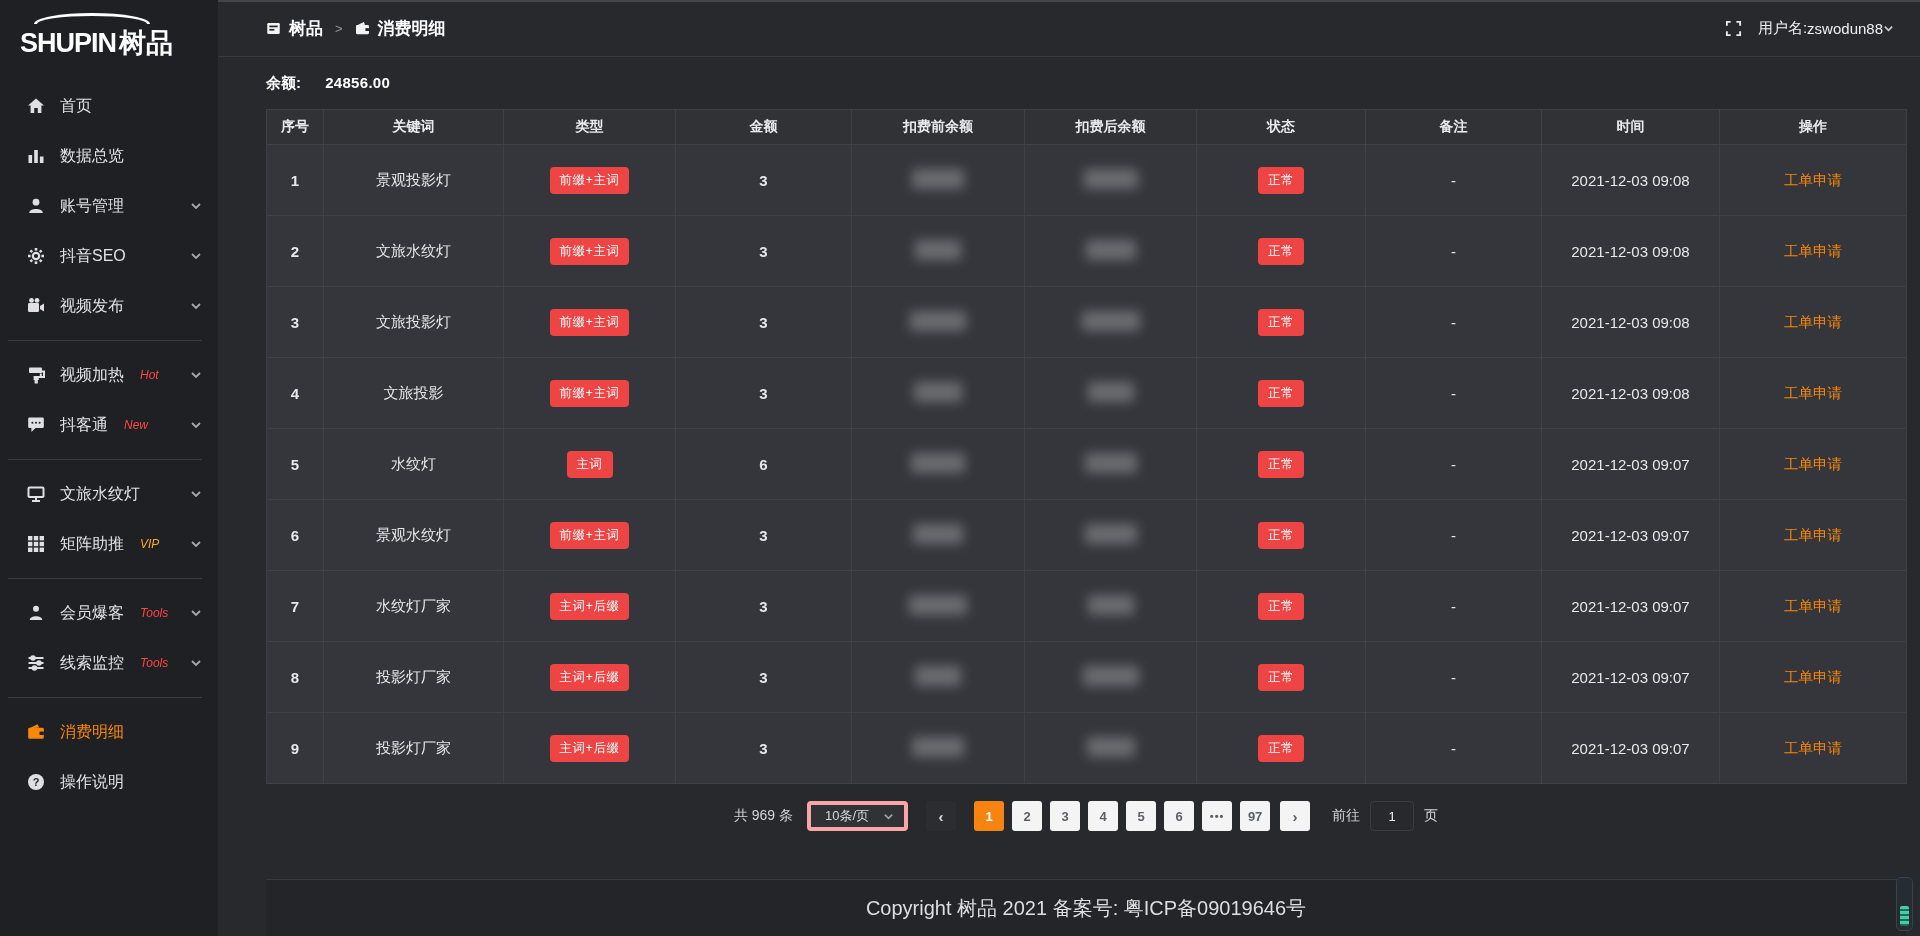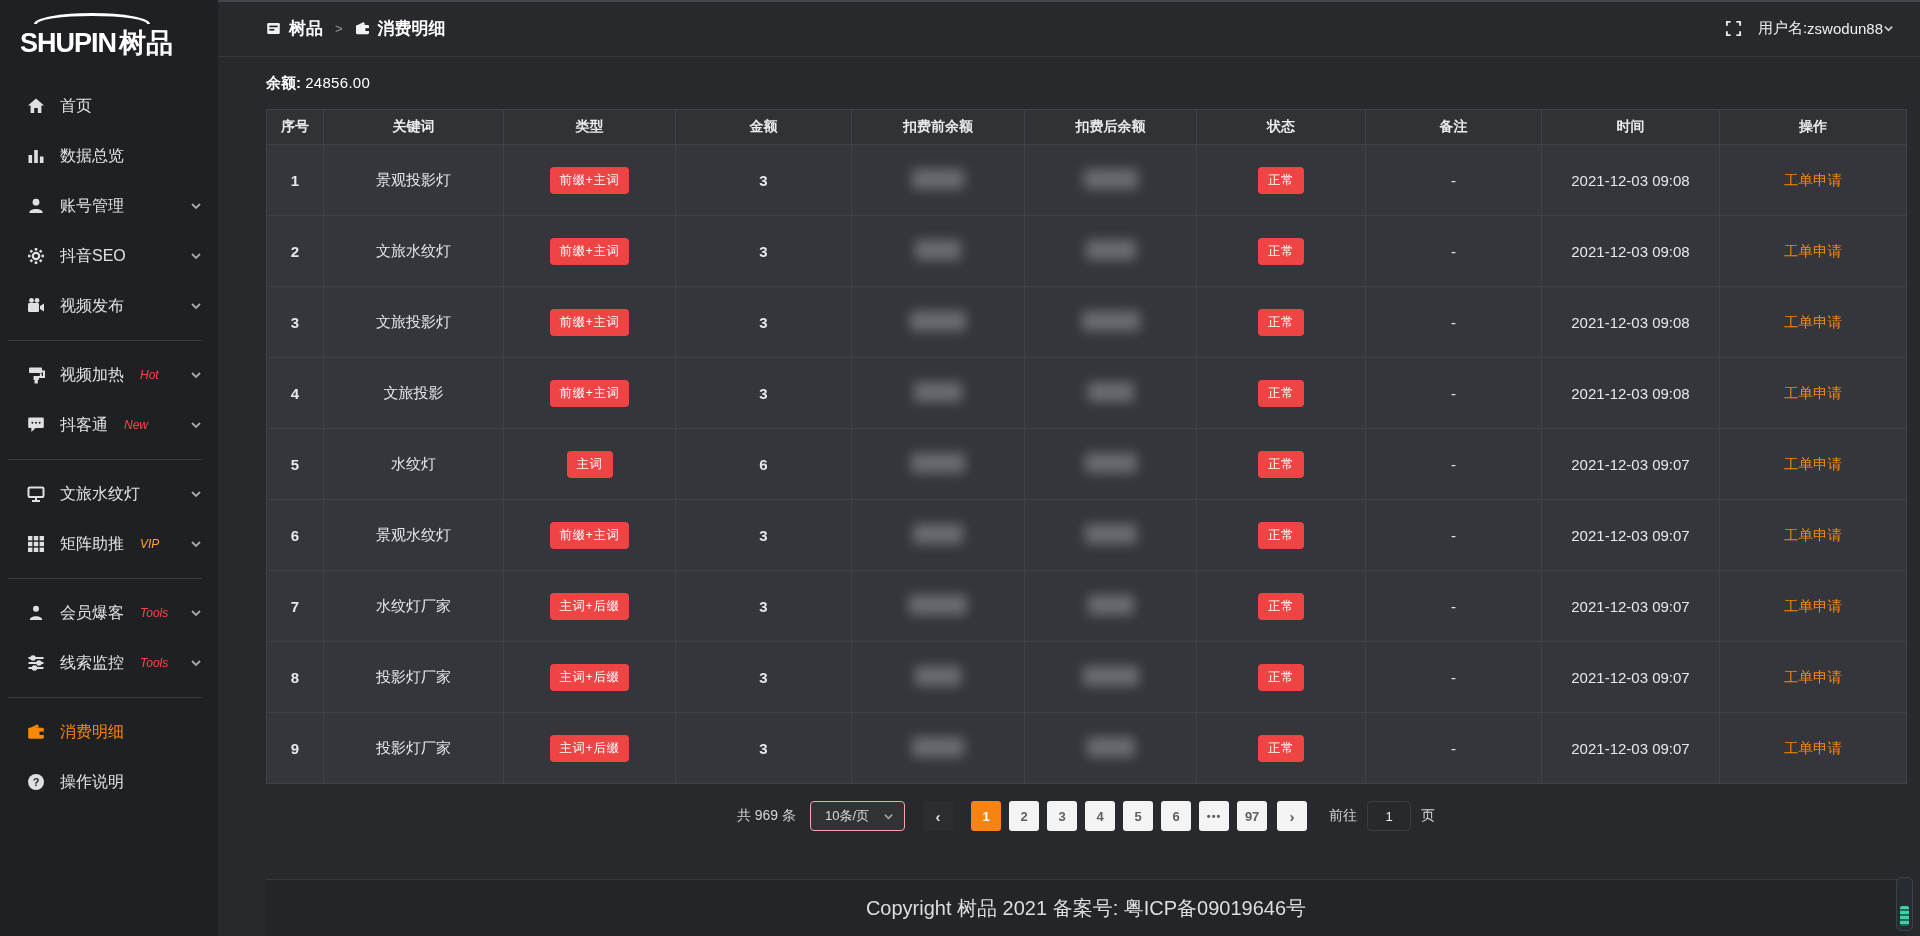--- a/index.html
+++ b/index.html
@@ -38,42 +38,42 @@
   .crumb-sep { color:#9a9b9d; font-size:13px; margin:0 12px; font-weight:normal; }
   .topbar-right { margin-left:auto; display:flex; align-items:center; gap:16px; color:#f0f0f1; font-size:15px; }
   .fs-icon { display:inline-flex; color:#e8e8ea; cursor:pointer; }
   .fs-icon svg { width:17px; height:17px; }
   .user-wrap { display:flex; align-items:center; cursor:pointer;justify-content:center; }
   .user-chevron svg { width:11px; height:11px; color:#cfcfd1; }
 
   .content { flex:1; padding:0 14px 0 48px; display:flex; flex-direction:column; }
   .balance-row { margin:17px 0 16px 0; font-size:15px; color:#fff; }
   .balance-label { font-weight:bold; }
-  .balance-value { font-weight:normal; margin-left:0; letter-spacing:.3px; }
+  .balance-value { font-weight:bold; margin-left:20px; letter-spacing:.3px; }
 
   
   table.grid { width:1640px; border-collapse:collapse; table-layout:fixed; background:#34363b; flex-shrink:0; }
   table.grid th { height:35px; background:#303236; color:#ebebed; font-size:14px; font-weight:bold;
                   border:1px solid #3f4146; text-align:center; }
   table.grid td { height:71px; border:1px solid #3f4146; text-align:center;
                   color:#e8e8ea; font-size:15px; }
   td.cell-no, td.cell-amount { font-weight:bold; font-size:14px; }
   .type-badge, .status-badge { display:inline-block; background:#ef4444; color:#fff; font-size:12.5px;
                   padding:5px 10px; border-radius:4px; letter-spacing:.5px; }
   .blur-blob { display:inline-block; height:20px; background:#97989c; filter:blur(6px);
                opacity:.55; border-radius:2px; }
   .cell-remark { color:#d9d9db; }
   .cell-time { font-size:14.5px; color:#f2f2f4; }
   .action-link { color:#f98708; cursor:pointer; text-decoration:none; font-size:14.5px; }
 
   
   .pagination { width:1640px; height:64px; display:flex; align-items:center; justify-content:center;
                 gap:8px; color:#d4d5d7; font-size:14px; flex-shrink:0; }
   .pg-total { margin-right:6px; }
-  .pg-size { background:#303236; border:1px solid #fca5a5; border-radius:4px; height:30px;
+  .pg-size { background:#303236; border:4px solid #fca5a5; border-radius:4px; height:30px;
              display:flex; align-items:center; gap:14px; padding:0 10px 0 14px; font-size:13px;
              color:#d8d9db; cursor:pointer; margin-right:10px; }
   .pg-size svg { width:11px; height:11px; color:#9fa0a2; }
   .pg-btn { min-width:30px; height:30px; display:inline-flex; align-items:center; justify-content:center;
             background:#f4f4f5; color:#5c6066; border-radius:3px; font-size:13px; font-weight:bold;
             padding:0 5px; cursor:pointer; }
   .pg-btn.prev { background:#2b2d31; color:#dddee0; margin-right:10px; font-size:15px; }
   .pg-btn.next { margin-left:2px; font-size:15px; }
   .pg-btn.active { background:#f78410; color:#fff; cursor:default; }
   .pg-btn.ellipsis { letter-spacing:1px; font-size:11px; }

